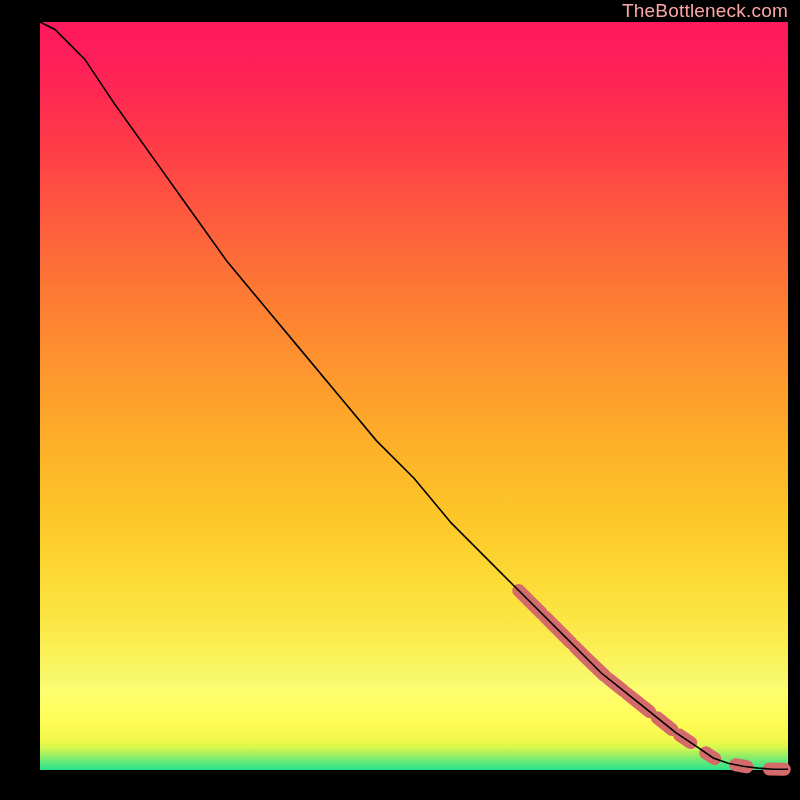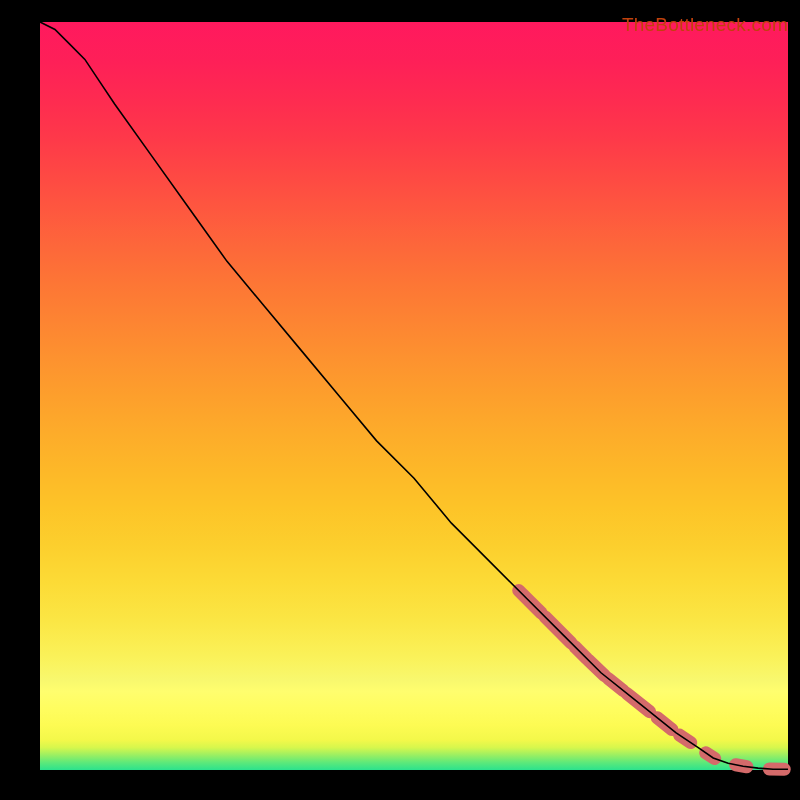--- a/index.html
+++ b/index.html
@@ -50,23 +50,23 @@
       #fe573f 75%,
       #fe4744 80%,
       #fe374a 85%,
       #fe2a51 90%,
       #fe1f58 95%,
       #ff195e 100%
     );
   }
   .watermark {
     position: absolute;
-    top: 14px;
+    top: 0;
     right: 12px;
-    color: #c2410c;
+    color: #fca5a5;
     font-size: 19px;
     font-weight: 500;
     letter-spacing: 0.2px;
     z-index: 10;
   }
   svg.curve {
     position: absolute;
     left: 0;
     top: 0;
     width: 748px;

